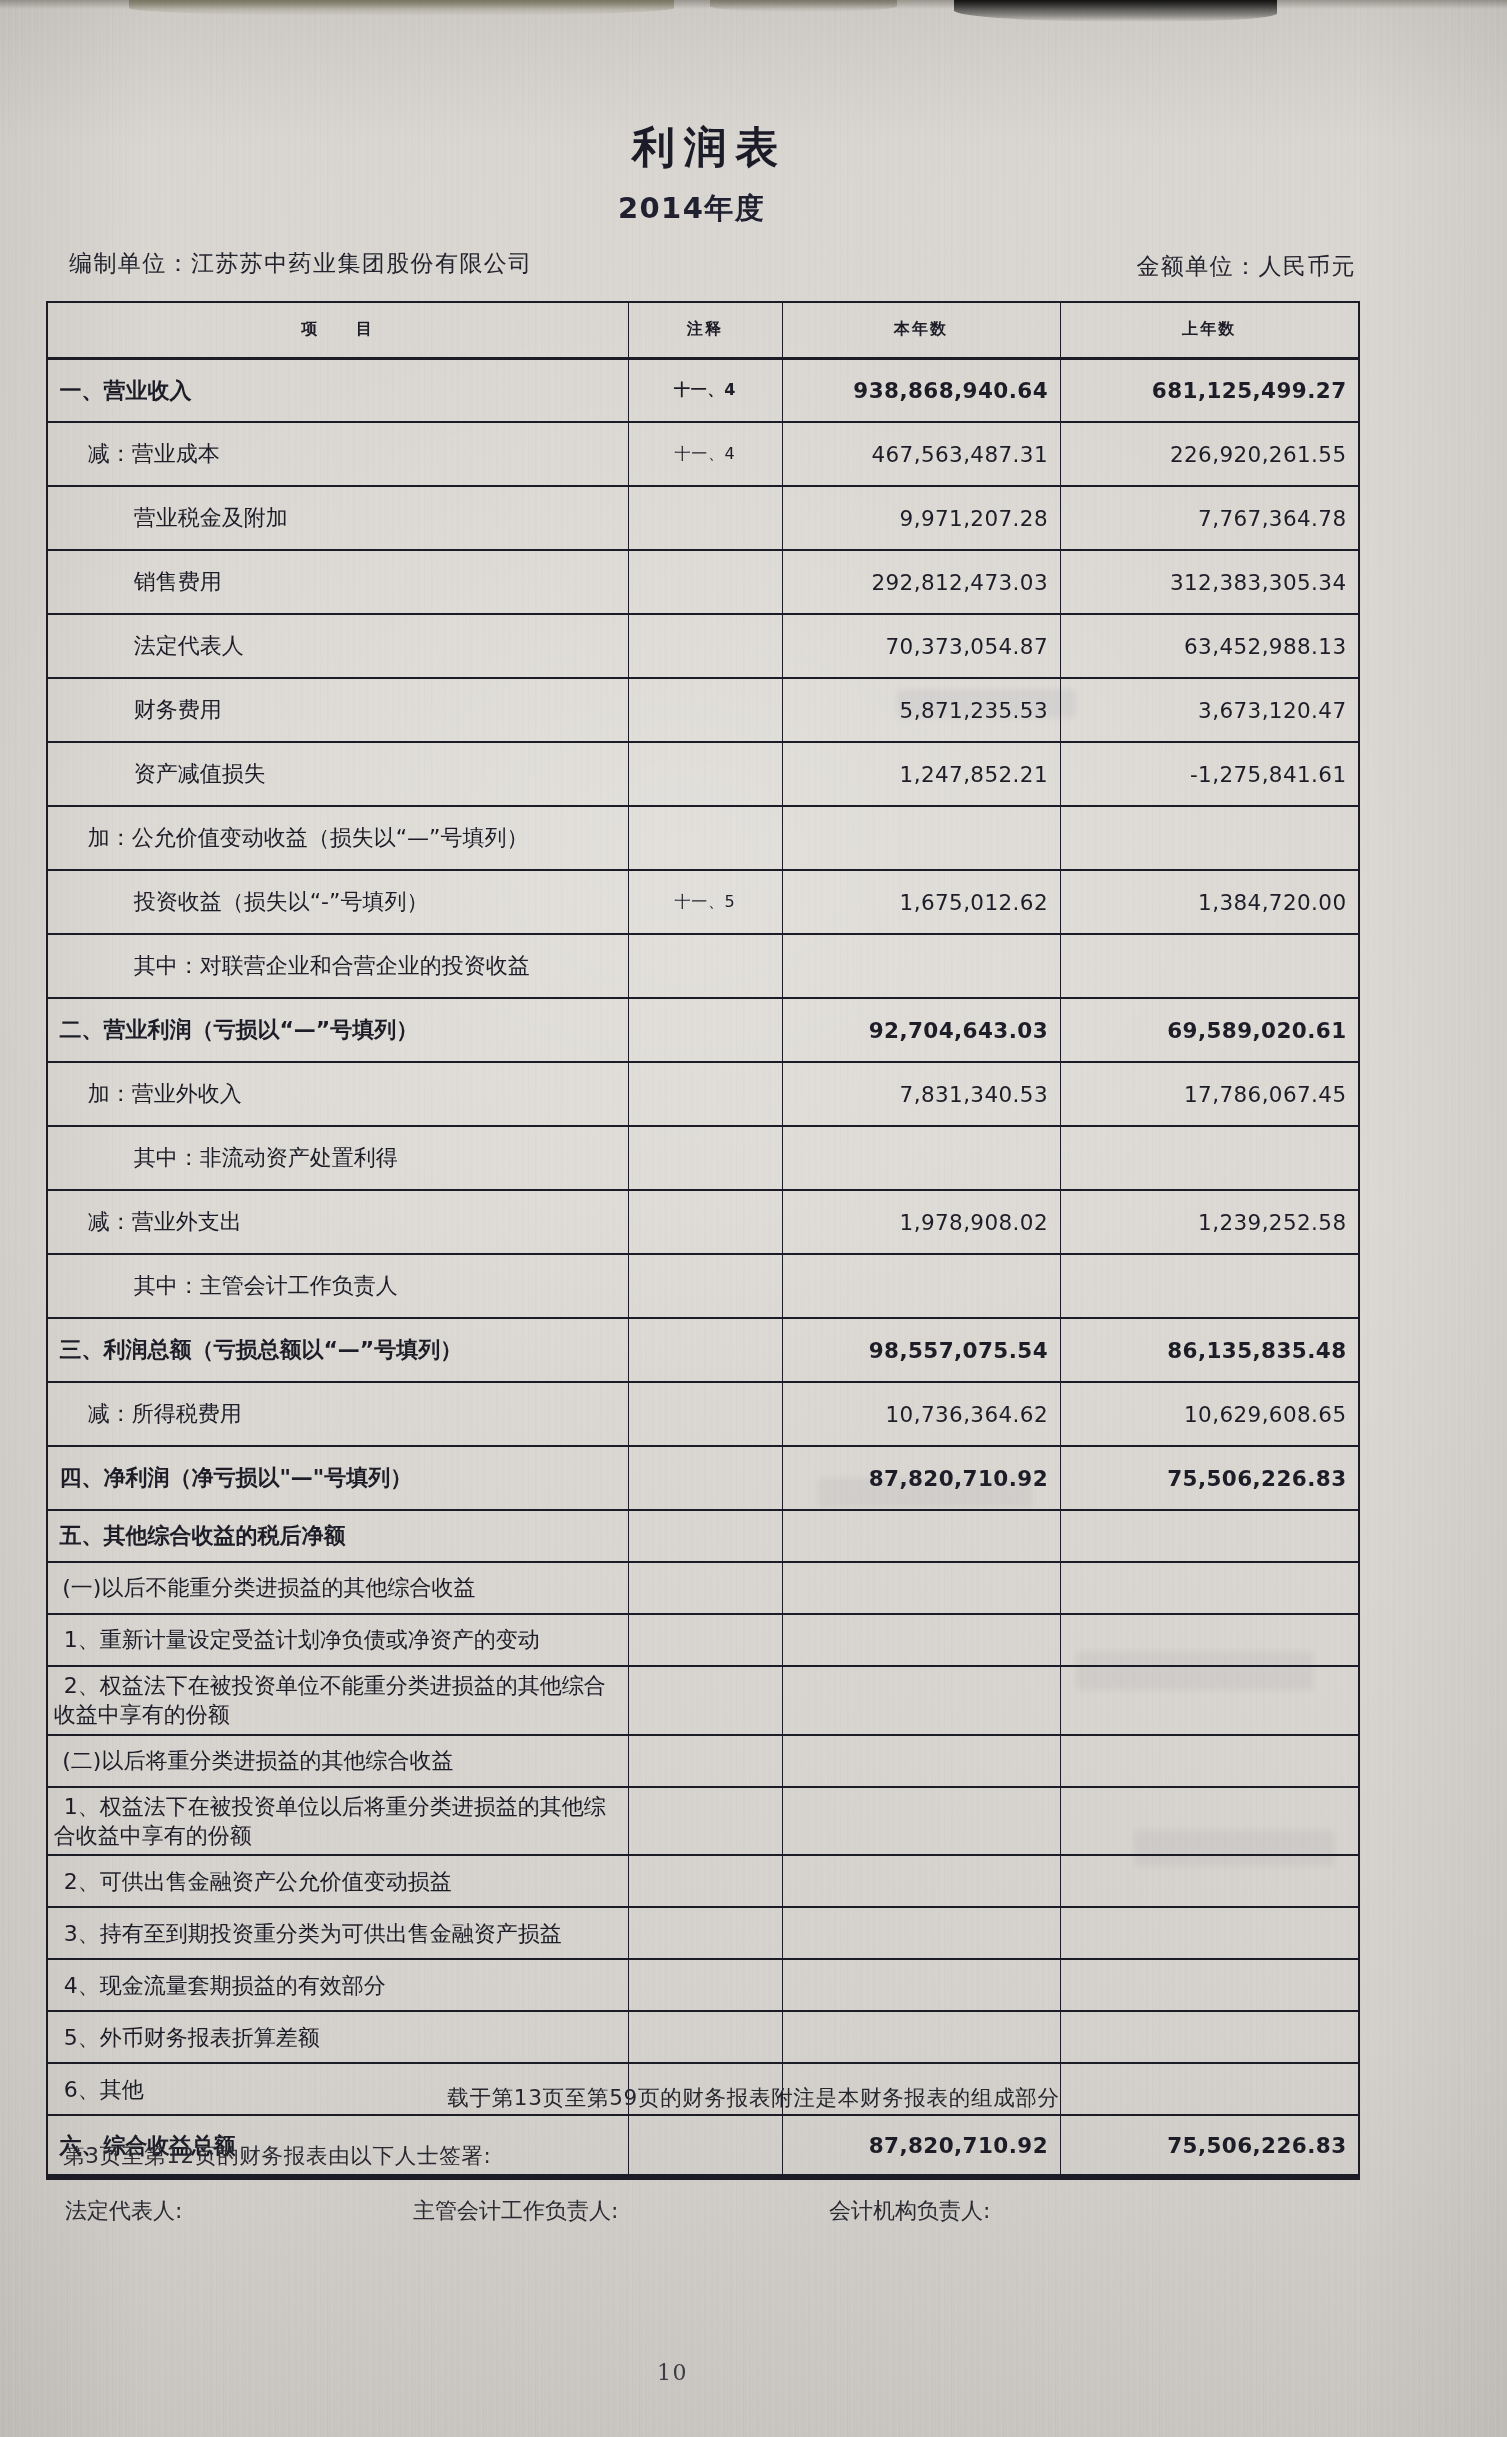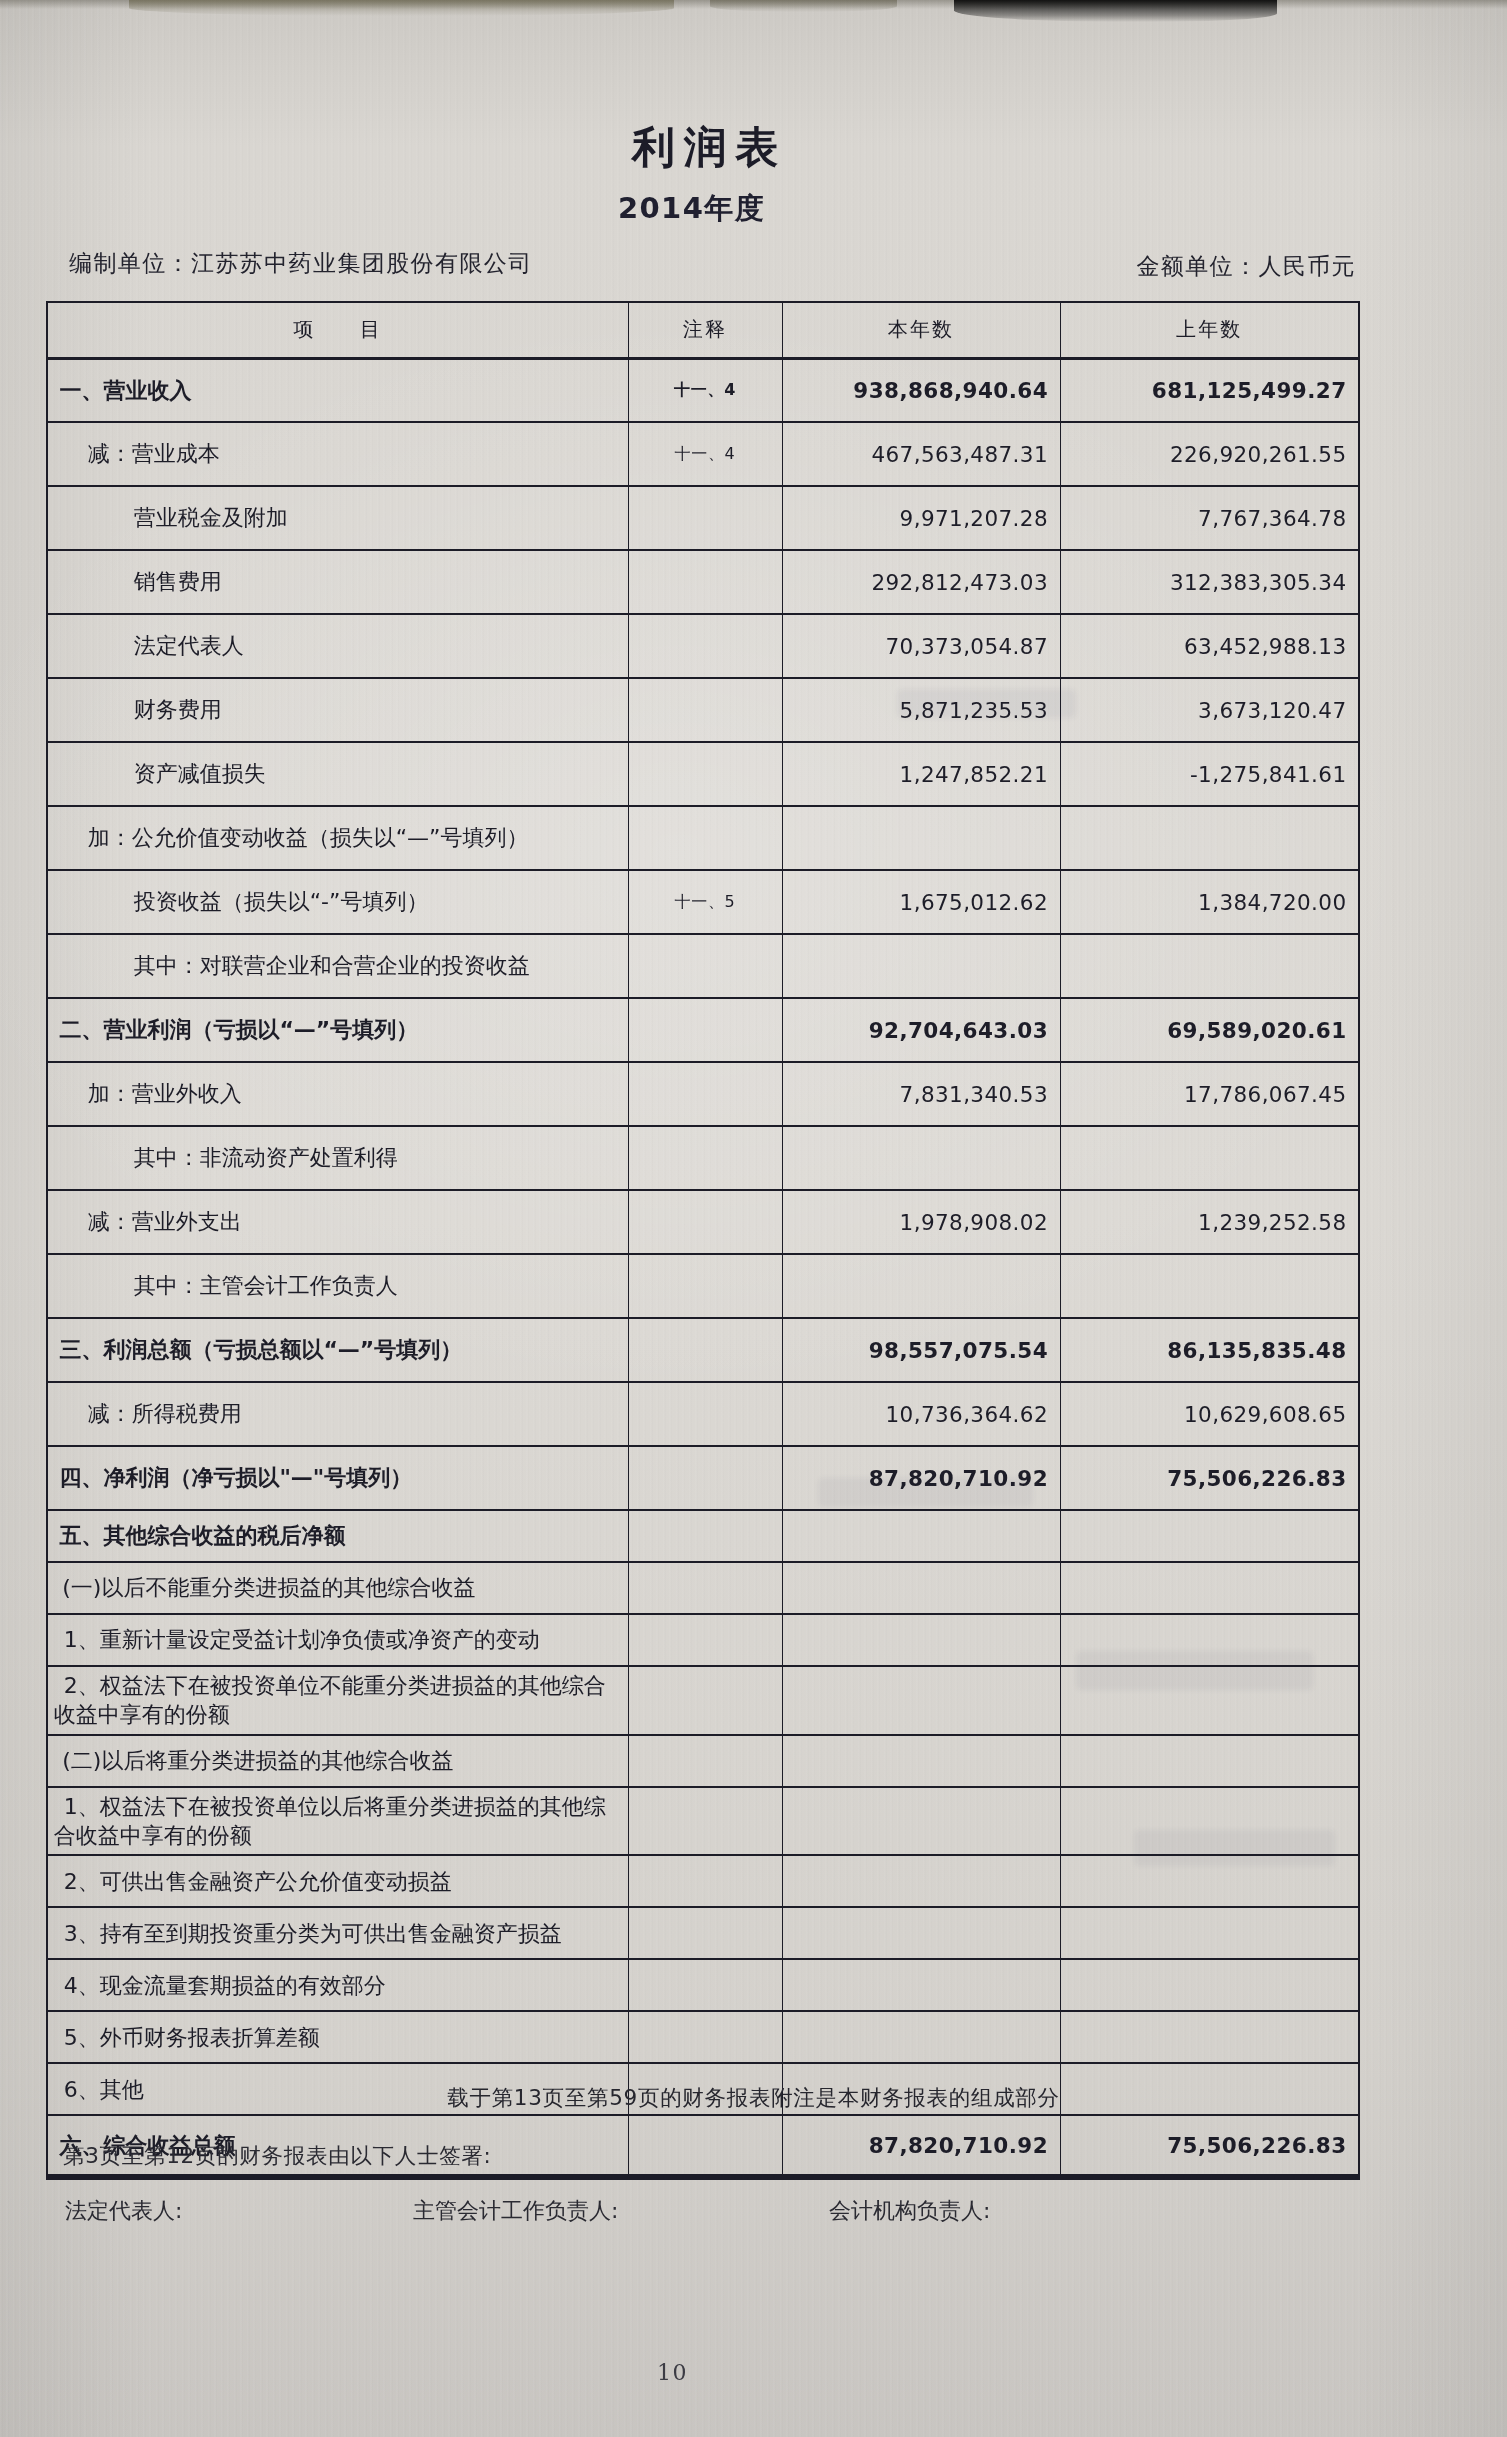--- a/index.html
+++ b/index.html
@@ -49,21 +49,21 @@
   table.stmt{
     position:absolute;left:46px;top:301px;width:1312px;
     border-collapse:collapse;table-layout:fixed;
     border:2.9px solid #1c1c27;border-bottom-width:6.5px;
   }
   .stmt th,.stmt td{
     border:1.4px solid #1c1c27;border-top-width:2.9px;border-bottom-width:2.9px;
     vertical-align:middle;color:#1d1d28;
   }
   .stmt thead tr{height:56px;}
-  .stmt th{font-size:20px;font-weight:400;text-align:center;letter-spacing:2.2px;border-bottom-width:3.6px;}
+  .stmt th{font-size:16px;font-weight:700;text-align:center;letter-spacing:2.2px;border-bottom-width:3.6px;}
   tr.r-std{height:64px;}
   tr.r-sm{height:52px;}
   tr.r-last{height:62px;margin-left:12px;}
   td.item{font-size:22px;line-height:1.32;padding:4.3px 7.2px 4.3px 5.7px;text-align:left;}
   td.note{font-size:16px;text-align:center;letter-spacing:0.7px;}
   td.num{font-size:21.5px;text-align:right;padding-right:11.5px;letter-spacing:0.4px;font-family:"DejaVu Sans",sans-serif;}
   tr.em td{font-weight:700;}
   .i0{text-indent:5.7px;}
   .i1{text-indent:34px;}
   .i2{text-indent:80px;}

